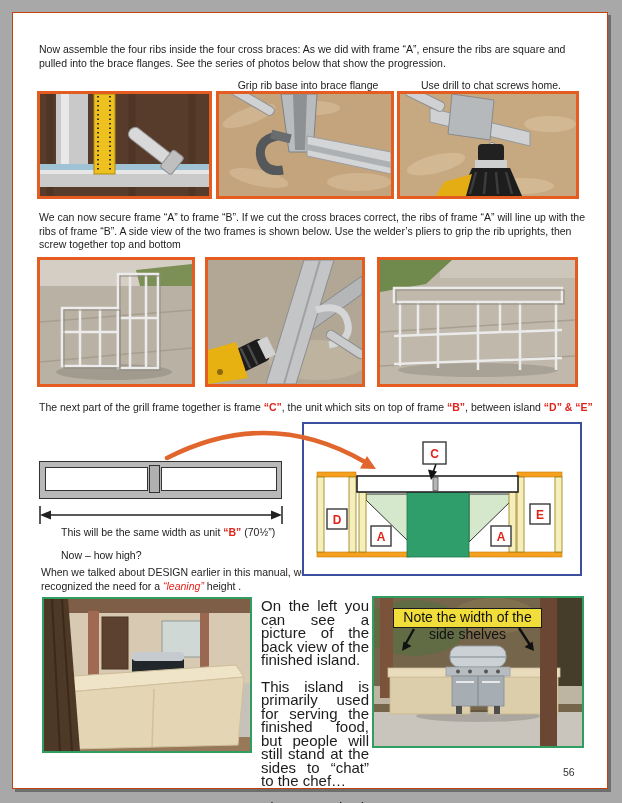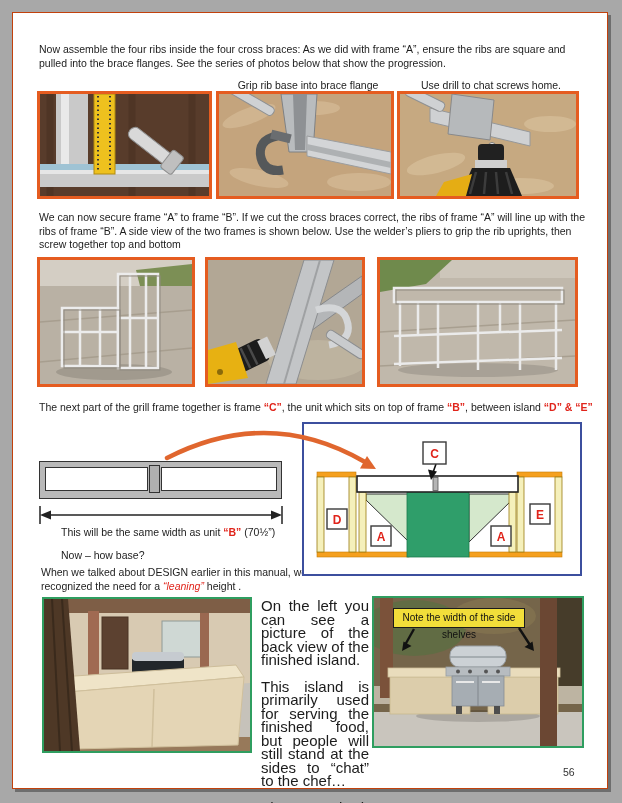--- a/index.html
+++ b/index.html
@@ -31,23 +31,23 @@
     position:absolute;left:26px;top:448px;width:243px;height:38px;
     background:#b9b9b9;border:1.5px solid #333;
   }
   .inner-rect{position:absolute;background:#fff;border:1.5px solid #333;}
   .divider-rect{position:absolute;background:#b0b0b0;border:1.5px solid #333;}
   .blue-box{
     position:absolute;left:289px;top:409px;width:280px;height:154px;
     background:#fff;border:2px solid #3c4f9e;
   }
   .callout{
-    position:absolute;left:19px;top:10px;width:132px;height:20px;
+    position:absolute;left:19px;top:10px;width:149px;height:20px;
     background:#f2de3a;border:1.5px solid #1a1a1a;color:#111;
-    font-size:10px;line-height:17px;text-align:center;z-index:3;
+    font-size:14px;line-height:17px;text-align:center;z-index:3;
   }
   .mid-col{position:absolute;left:248px;top:586px;width:108px;}
   .mid-col p{margin:0 0 13px 0;font-size:15px;line-height:13.5px;color:#1c1c1c;text-align:justify;}
   .page-number{position:absolute;left:550px;top:737px;font-size:10.5px;color:#333;margin-top:16px;}
   .dlabel{fill:#e0241b;font-weight:bold;font-size:12px;font-family:"Liberation Sans",sans-serif;text-anchor:middle;}
 </style>
 </head>
 <body>
 
 <div class="page">
@@ -200,21 +200,21 @@
   <svg class="abs" style="left:24px;top:492px" width="248" height="20" viewBox="0 0 248 20">
     <line x1="3" y1="1" x2="3" y2="19" stroke="#222" stroke-width="1.5"></line>
     <line x1="245" y1="1" x2="245" y2="19" stroke="#222" stroke-width="1.5"></line>
     <line x1="6" y1="10" x2="242" y2="10" stroke="#222" stroke-width="1.5"></line>
     <polygon points="3,10 14,5.5 14,14.5" fill="#222"></polygon>
     <polygon points="245,10 234,5.5 234,14.5" fill="#222"></polygon>
   </svg>
 
   <p class="body-text" style="left:48px;top:513px;white-space:nowrap"><span>This will be the same width as unit </span><span class="red">“B”</span><span>  (70½”)</span></p>
 
-  <p class="body-text" style="left:48px;top:536px">Now – how base?</p>
+  <p class="body-text" style="left:48px;top:536px">Now – how high?</p>
 
   <p class="body-text" style="left:28px;top:553px;width:292px"><span>When we talked about DESIGN earlier in this manual, we recognized the need for a </span><span class="red-italic">“leaning”</span><span> height .</span></p>
 
   <div class="blue-box">
     <svg width="276" height="150" viewBox="0 0 276 150">
 
       <rect x="13" y="48" width="39" height="5" fill="#f5a01e" stroke="#c27c08" stroke-width="0.6"></rect>
       <rect x="13" y="128" width="92" height="5" fill="#f5a01e" stroke="#c27c08" stroke-width="0.6"></rect>
       <rect x="13" y="53" width="7" height="75" fill="#f5f0bb" stroke="#9a7a10" stroke-width="0.8"></rect>
       <rect x="45" y="53" width="7" height="75" fill="#f5f0bb" stroke="#9a7a10" stroke-width="0.8"></rect>

